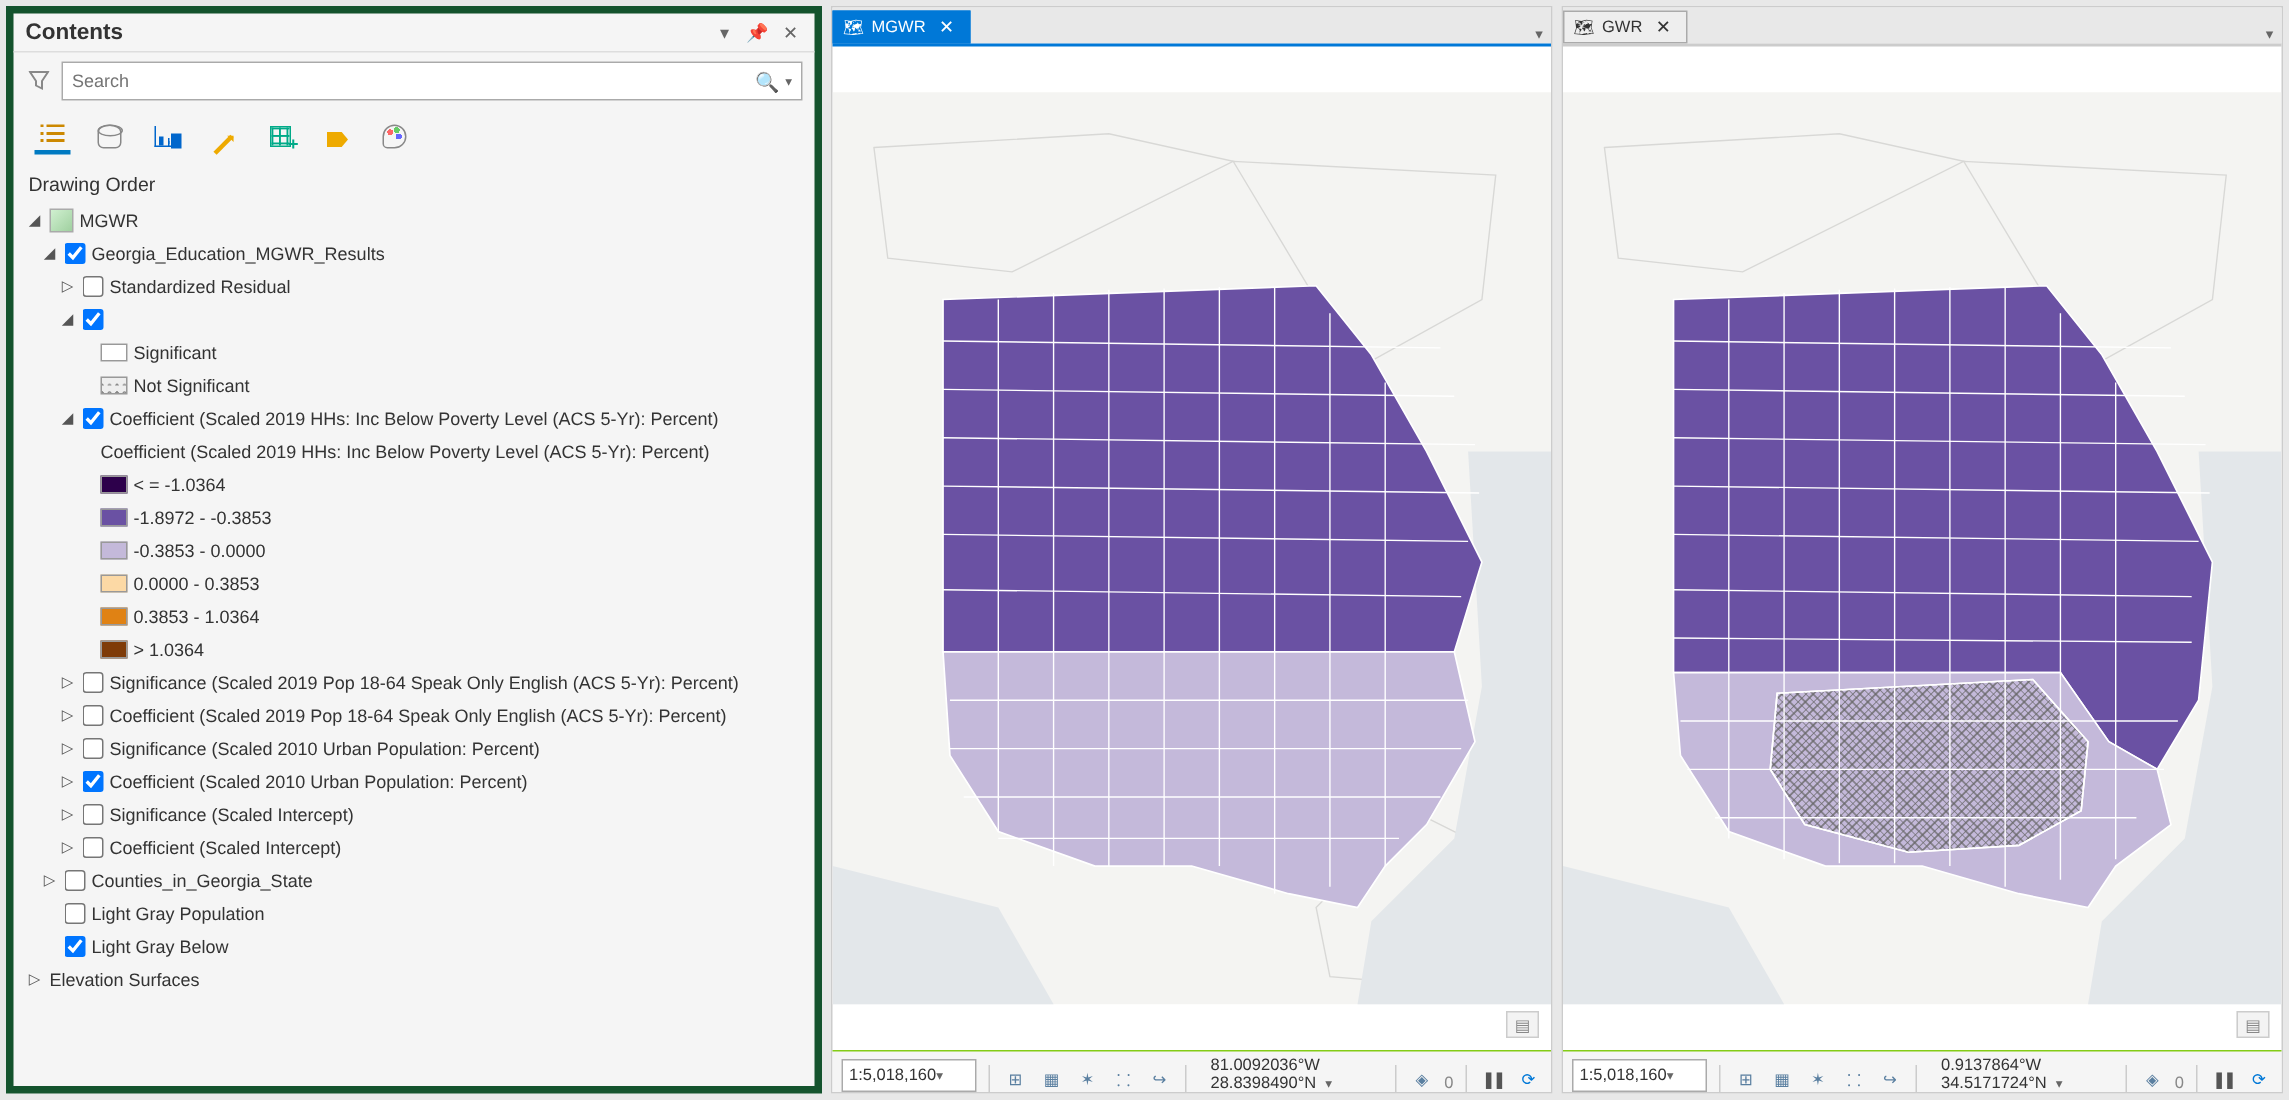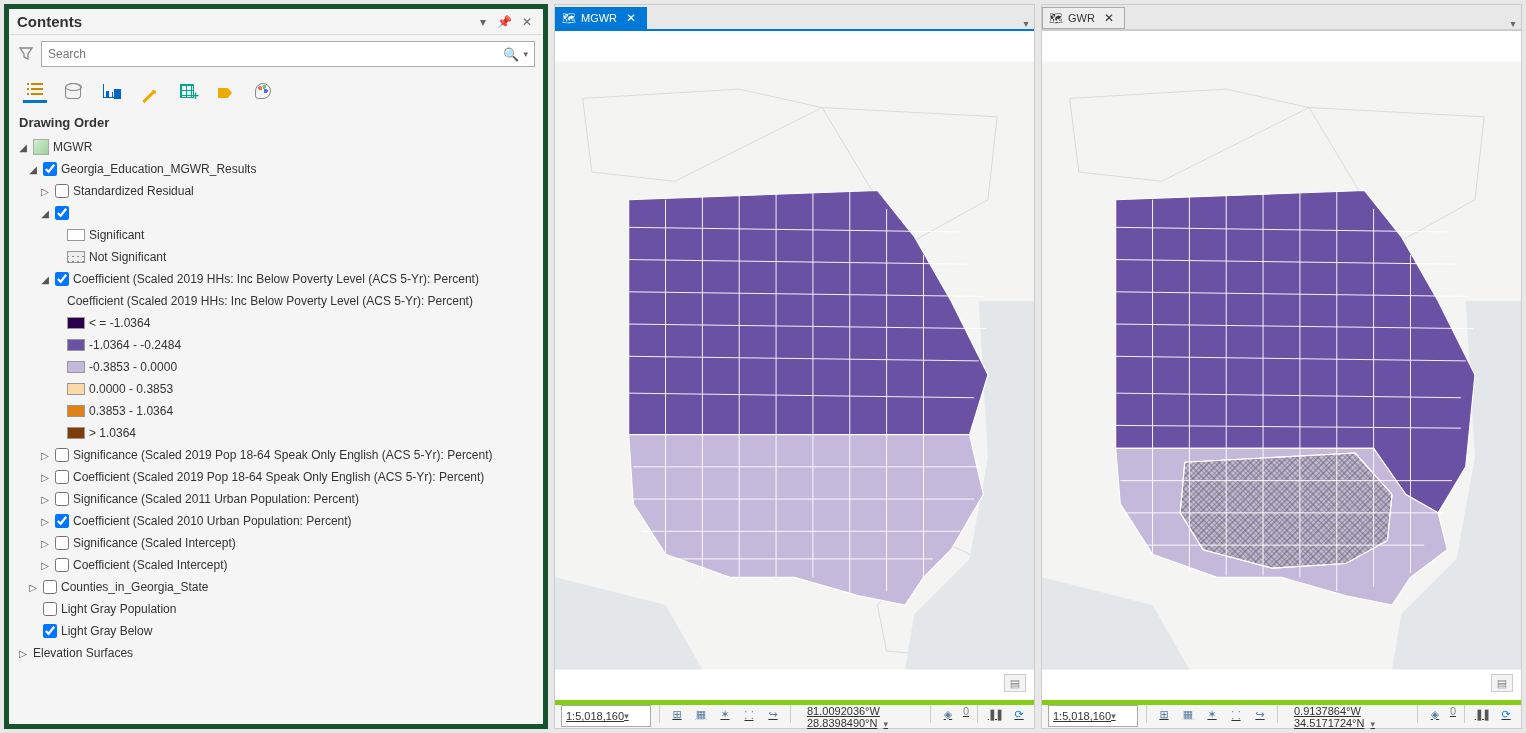--- a/index.html
+++ b/index.html
@@ -47,21 +47,21 @@
 .search-dd { color:#666; font-size:9px; margin-left:4px; }
 
 .toolbar {
   display: flex;
   gap: 14px;
   padding: 6px 14px 2px;
 }
 .tool-btn { width: 24px; height: 24px; display:flex;align-items:center;justify-content:center; cursor:pointer; }
 .tool-btn.active { border-bottom: 3px solid #007ac2; }
 
-.drawing-order { font-weight: 700; font-size: 13px; padding: 10px 10px 6px; }
+.drawing-order { font-weight: 400; font-size: 13px; padding: 10px 10px 6px; }
 
 .tree { padding: 0 8px 8px; overflow-y: auto; flex:1; }
 .tree-row { display: flex; align-items: center; padding: 2px 0; min-height: 22px; gap: 4px; }
 .tree-row .exp { width: 12px; text-align: center; color: #555; font-size: 10px; cursor:pointer; user-select:none; }
 .tree-row .chk { width: 14px; height: 14px; }
 .tree-row .layer-ico { width:16px;height:16px;border:1px solid #aaa;background:linear-gradient(135deg,#d0f0d0,#a0d0a0); }
 .tree-row .lbl { white-space: nowrap; }
 .swatch { width: 18px; height: 12px; border: 1px solid #999; flex-shrink:0; }
 .sw-hatch {
   background:
@@ -101,28 +101,27 @@
 .tab-dd{width:16px;color:#666;font-size:10px;text-align:center;cursor:pointer}
 
 .map-canvas { flex:1; position: relative; overflow: hidden; border-top: 2px solid #0078d7; }
 .map-view.inactive .map-canvas{border-top-color:#ccc}
 .map-svg { width: 100%; height: 100%; display: block; }
 
 .attrib-icon{position:absolute;bottom:8px;right:8px;width:22px;height:18px;background:#f0f0f0cc;border:1px solid #ccc;display:flex;align-items:center;justify-content:center;color:#888;font-size:11px}
 
 .status-bar {
   height: 28px;
-  border-top: 5px solid #84cc16;
-  display: flex;
-  align-items: flex-start;
+  border-top: 1px solid #84cc16;
+  display: flex;
+  align-items: flex-end;
   gap: 6px;
   padding: 0 6px;
   font-size: 11px;
   background: #f5f5f5;
-  text-decoration: underline;
 }
 .scale-box { width: 90px; height: 22px; border: 1px solid #aaa; background:#fff; display:flex;align-items:center;padding:0 4px; }
 .scale-box span{flex:1}
 .scale-box .dd{font-size:9px;color:#666}
 .sb-divider{width:1px;height:18px;background:#ccc;margin:0 2px}
 .sb-ico{width:18px;height:18px;display:flex;align-items:center;justify-content:center;color:#5a7fa0;cursor:pointer}
 .coords{flex:1;text-align:left;padding-left:8px}
 .coords .dd{font-size:9px;color:#666;margin-left:6px}
 .sel-count{color:#888}
 .pause{color:#555;letter-spacing:-2px}
@@ -237,21 +236,21 @@
           <span class="lbl">Coefficient (Scaled 2019 HHs: Inc Below Poverty Level (ACS 5-Yr): Percent)</span>
         </div>
       <div class="tree-row ind-3">
           <span class="exp"></span>
           <span class="swatch" style="background:#2d004b"></span>
           <span class="lbl">&lt; = -1.0364</span>
         </div>
       <div class="tree-row ind-3">
           <span class="exp"></span>
           <span class="swatch" style="background:#6a51a3"></span>
-          <span class="lbl">-1.0364 - -0.2484</span>
+          <span class="lbl">-1.8972 - -0.3853</span>
         </div>
       <div class="tree-row ind-3">
           <span class="exp"></span>
           <span class="swatch" style="background:#c4b9da"></span>
           <span class="lbl">-0.3853 - 0.0000</span>
         </div>
       <div class="tree-row ind-3">
           <span class="exp"></span>
           <span class="swatch" style="background:#fcd9a5"></span>
           <span class="lbl">0.0000 - 0.3853</span>
@@ -273,21 +272,21 @@
           <span class="lbl">Significance (Scaled 2019 Pop 18-64 Speak Only English (ACS 5-Yr): Percent)</span>
         </div>
       <div class="tree-row ind-2">
           <span class="exp">▷</span>
           <input type="checkbox" class="chk" style="">
           <span class="lbl">Coefficient (Scaled 2019 Pop 18-64 Speak Only English (ACS 5-Yr): Percent)</span>
         </div>
       <div class="tree-row ind-2">
           <span class="exp">▷</span>
           <input type="checkbox" class="chk" style="">
-          <span class="lbl">Significance (Scaled 2011 Urban Population: Percent)</span>
+          <span class="lbl">Significance (Scaled 2010 Urban Population: Percent)</span>
         </div>
       <div class="tree-row ind-2">
           <span class="exp">▷</span>
           <input type="checkbox" class="chk" checked="" style="">
           <span class="lbl">Coefficient (Scaled 2010 Urban Population: Percent)</span>
         </div>
       <div class="tree-row ind-2">
           <span class="exp">▷</span>
           <input type="checkbox" class="chk" style="">
           <span class="lbl">Significance (Scaled Intercept)</span>

